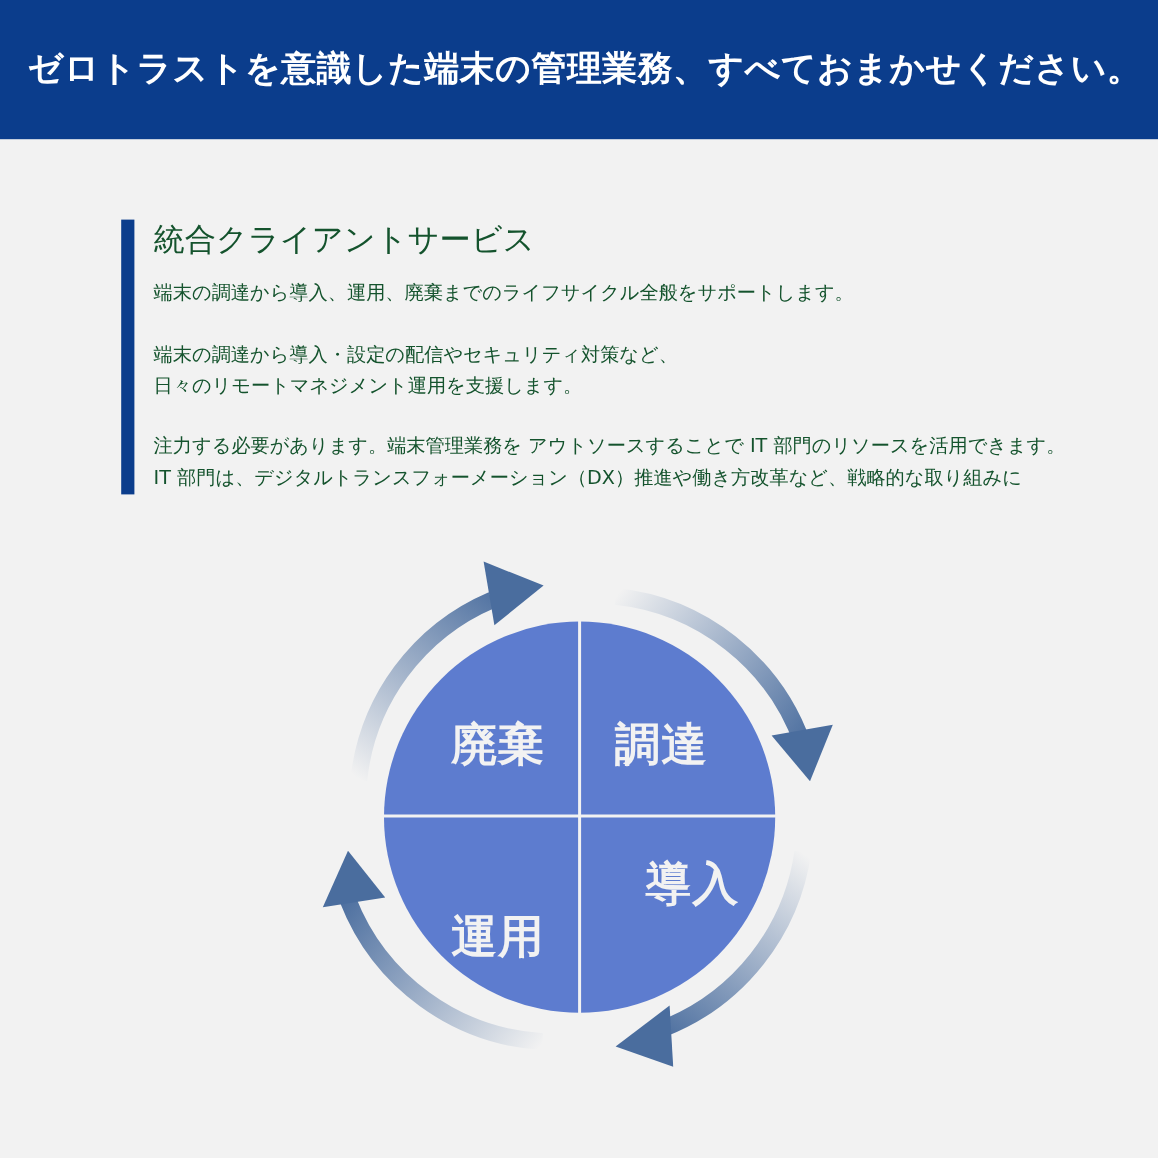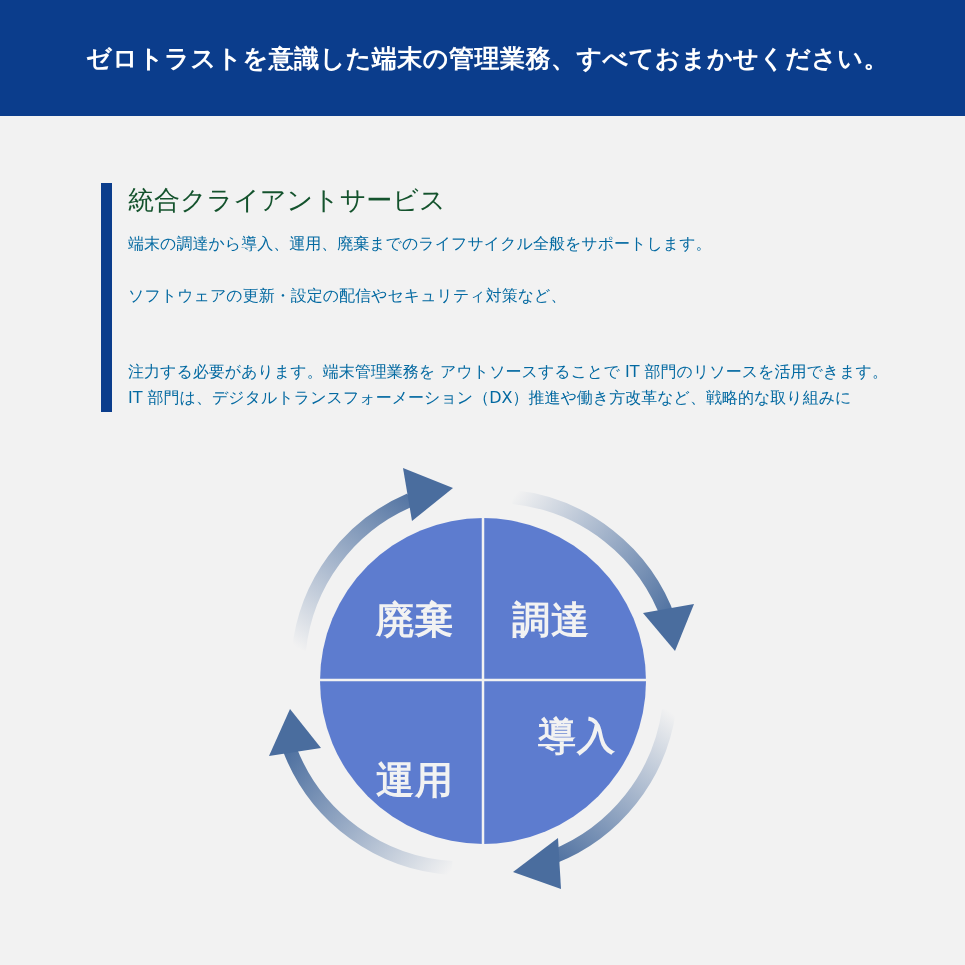--- a/index.html
+++ b/index.html
@@ -16,21 +16,21 @@
       left: 0; top: 0;
       width: 965px;
       height: 116px;
       background: #0b3d8c;
       display: flex;
       align-items: center;
       justify-content: center;
     }
     .header-title {
       color: #ffffff;
-      font-size: 25px;
+      font-size: 29px;
       font-weight: bold;
       letter-spacing: 0.5px;
       margin-left: 10px;
       white-space: nowrap;
     }
     .section {
       position: absolute;
       left: 101px;
       top: 183px;
       width: 840px;
@@ -50,21 +50,21 @@
       font-size: 26px;
       font-weight: normal;
       color: #14532d;
       white-space: nowrap;
       line-height: 34px;
     }
     .para {
       position: absolute;
       left: 27px;
       font-size: 16px;
-      color: #0369a1;
+      color: #14532d;
       line-height: 26px;
       white-space: nowrap;
     }
     .p1 { top: 48px; }
     .p2 { top: 100px; }
     .p3 { top: 176px; }
     .diagram {
       position: absolute;
       left: 0; top: 0;
       width: 965px; height: 965px; text-align: right;
@@ -90,21 +90,22 @@
   <div class="header-title">ゼロトラストを意識した端末の管理業務、すべておまかせください。</div>
 </div>
 
 <div class="section">
   <div class="accent-bar"></div>
   <div class="section-title">統合クライアントサービス</div>
   <div class="para p1">
     <div>端末の調達から導入、運用、廃棄までのライフサイクル全般をサポートします。</div>
   </div>
   <div class="para p2">
-    <div>ソフトウェアの更新・設定の配信やセキュリティ対策など、</div>
+    <div>端末の調達から導入・設定の配信やセキュリティ対策など、</div>
+    <div>日々のリモートマネジメント運用を支援します。</div>
   </div>
   <div class="para p3">
     <div>注力する必要があります。端末管理業務を アウトソースすることで IT 部門のリソースを活用できます。</div>
     <div>IT 部門は、デジタルトランスフォーメーション（DX）推進や働き方改革など、戦略的な取り組みに</div>
   </div>
 </div>
 
 <div class="diagram">
   <svg width="965" height="965" viewBox="0 0 965 965" style="position:absolute;left:0;top:0;">
     <defs>

